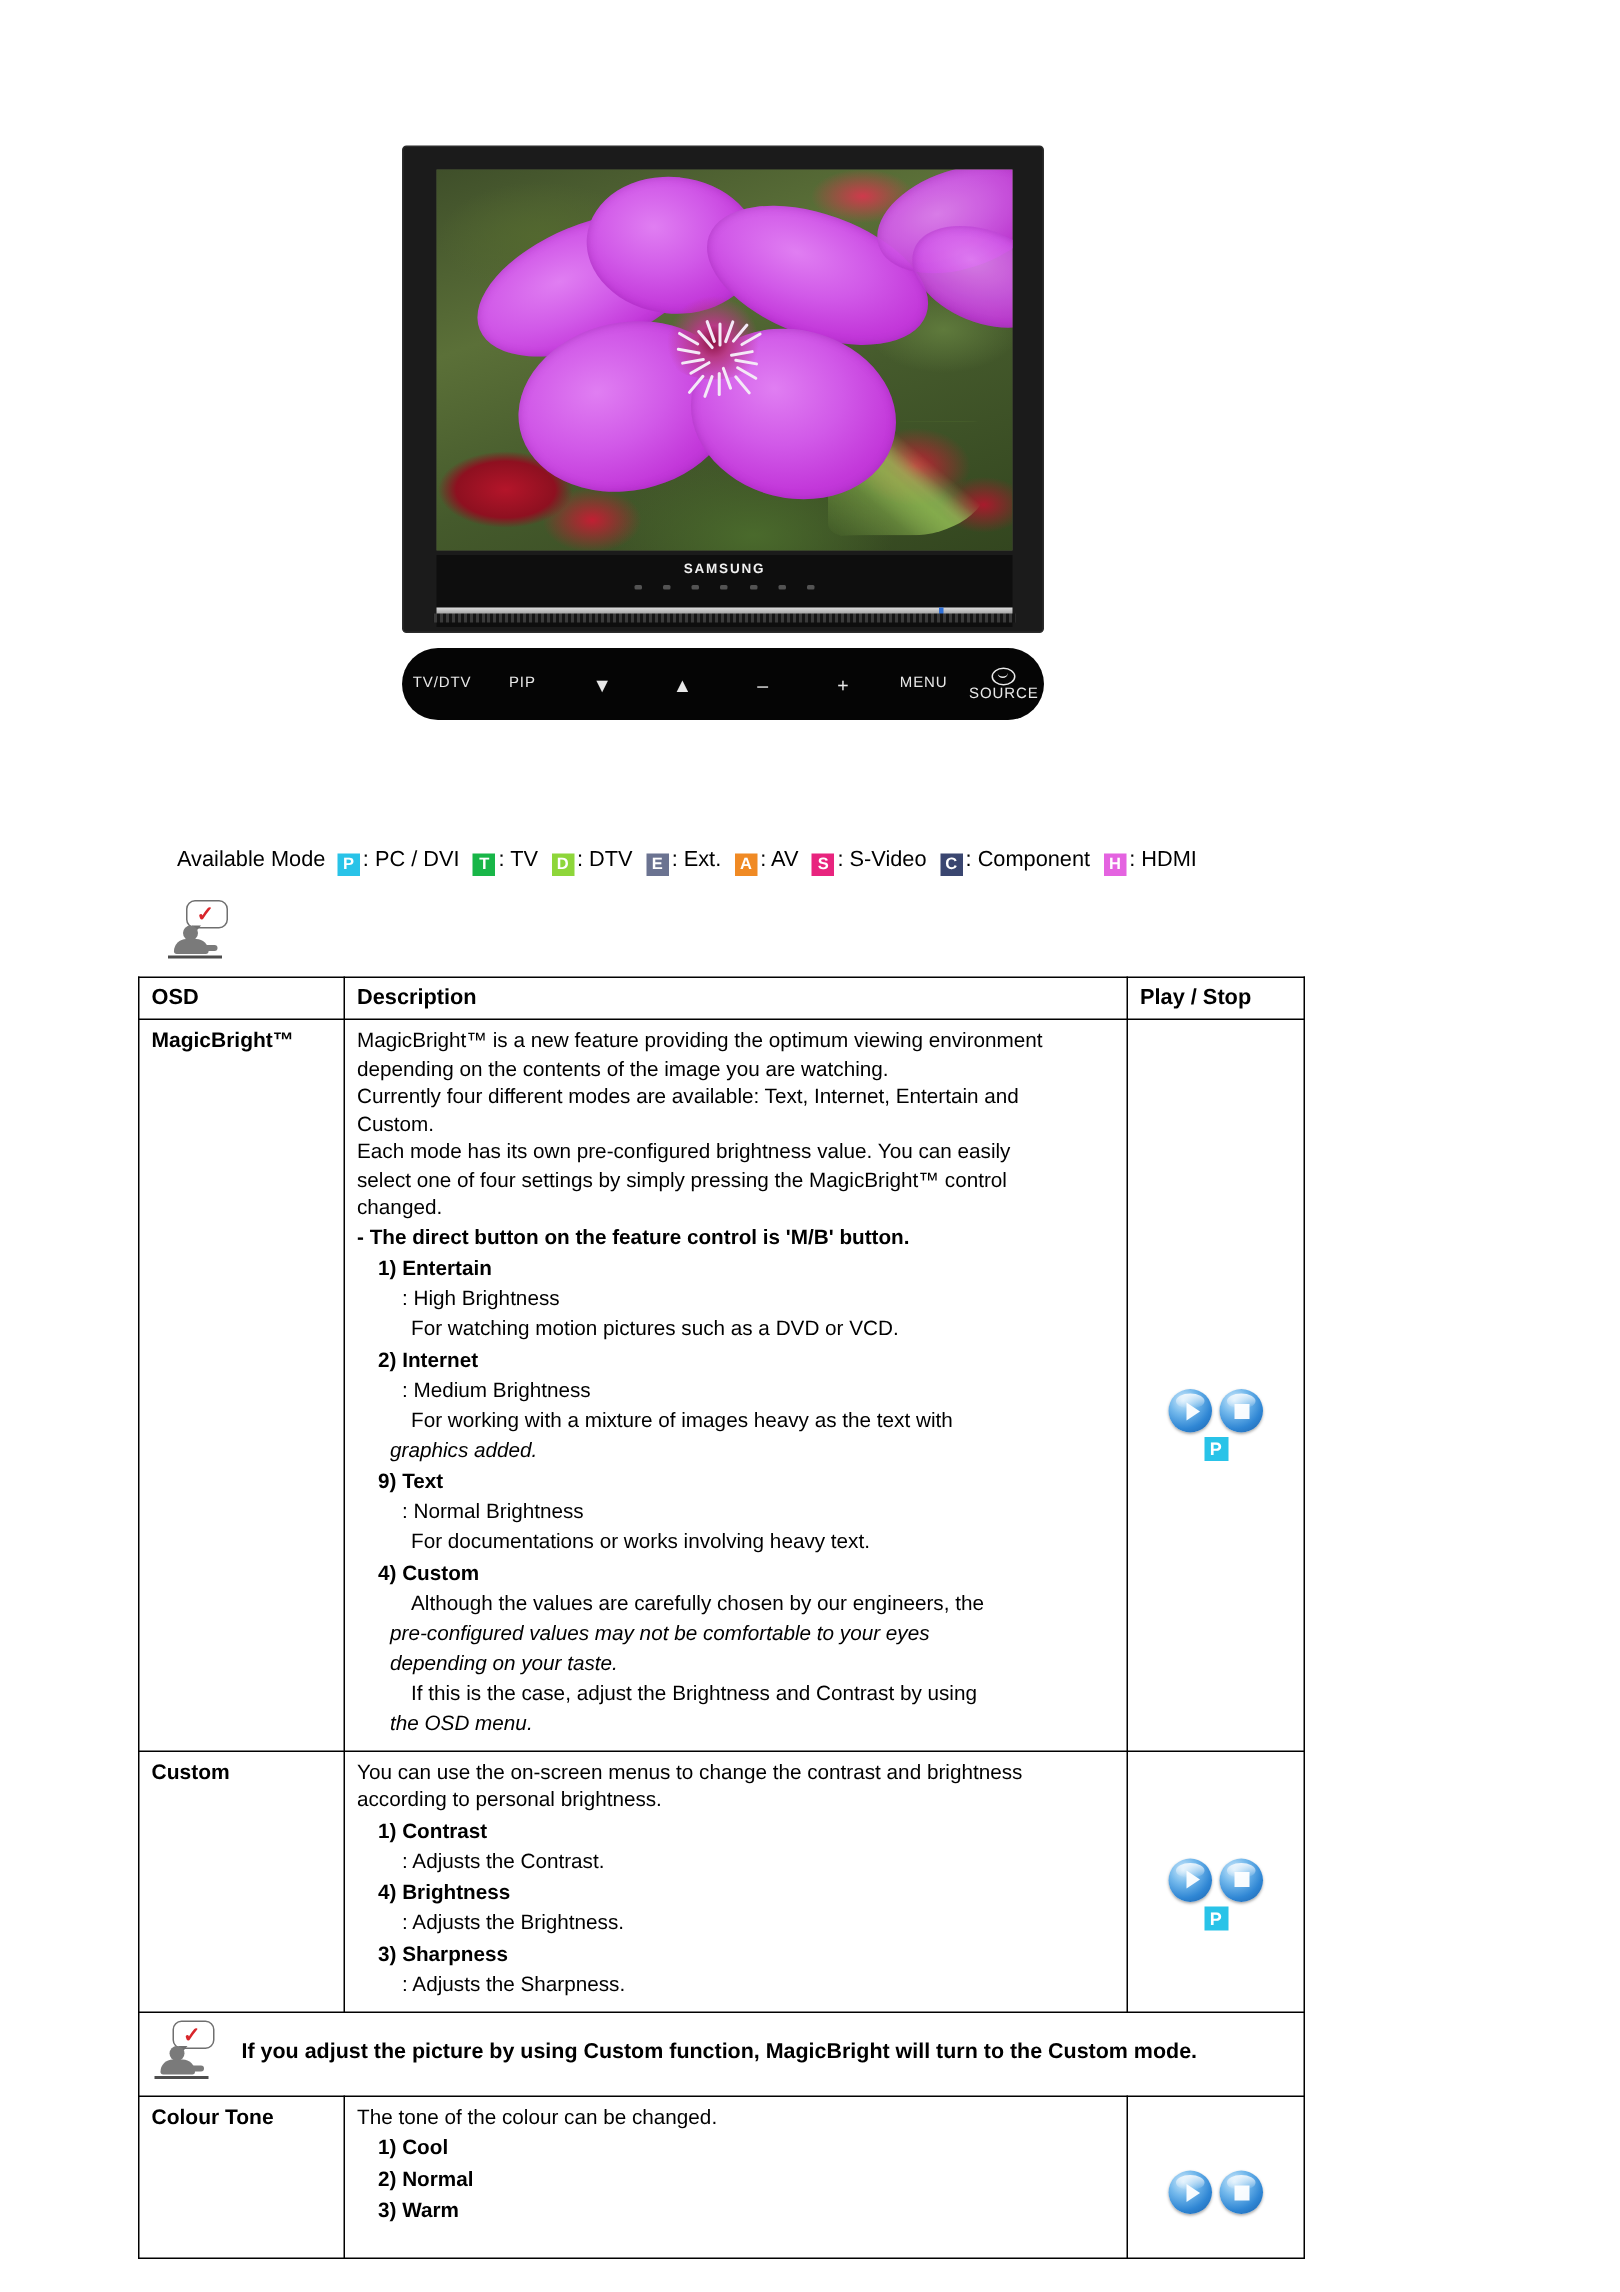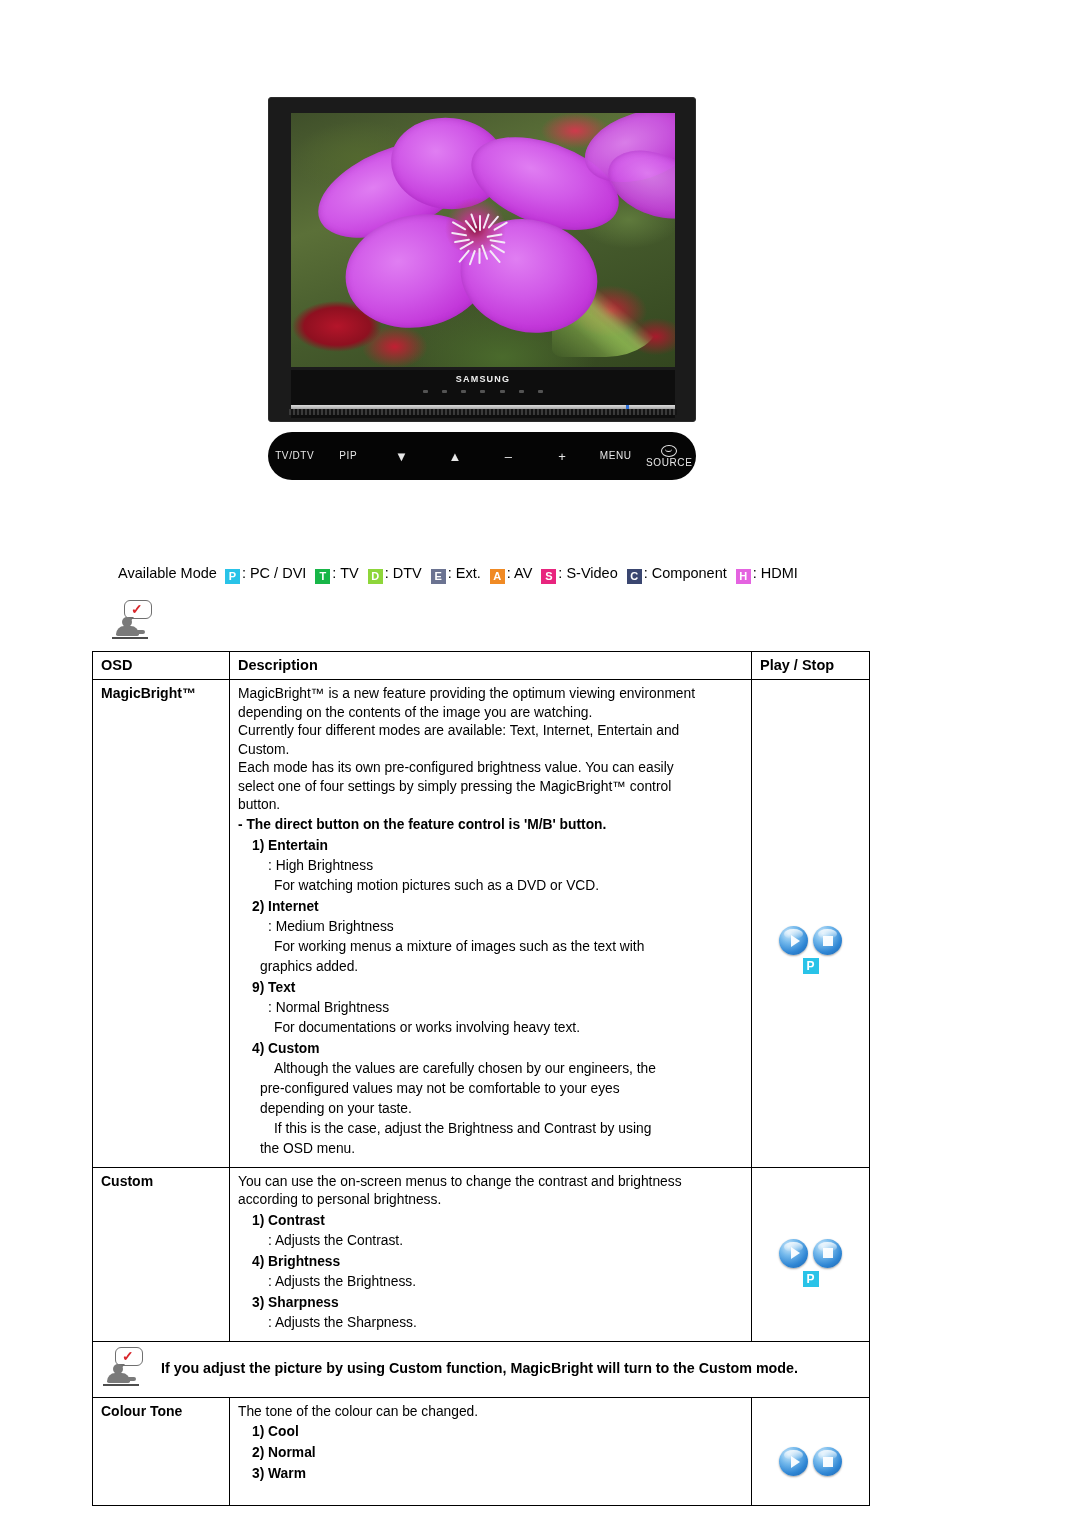--- a/index.html
+++ b/index.html
@@ -333,21 +333,21 @@
   .col-osd  { width: 137px; }
   .col-desc { width: 522px; }
   .col-play { width: 118px; }
 
   .cell-osd { font-weight: bold; font-size: 14px; }
   .desc-line { line-height: 18.5px; }
   .desc-bold { font-weight: bold; line-height: 20px; }
   .lvl1 { padding-left: 14px; font-weight: bold; line-height: 21px; }
   .lvl2 { padding-left: 30px; line-height: 20px; }
   .lvl3 { padding-left: 36px; line-height: 20px; }
-  .lvl3b { padding-left: 22px; line-height: 20px; }
+  .lvl3b { padding-left: 22px; line-height: 20px; font-style: italic; }
 
   
   .playstop {
     width: 100%;
     display: flex;
     flex-direction: column;
     align-items: center;
     justify-content: center;
     min-height: 70px;
   }
@@ -507,30 +507,30 @@
 
     <tr>
       <td class="cell-osd">MagicBright™</td>
       <td>
         <div class="desc-line">MagicBright™ is a new feature providing the optimum viewing environment</div>
         <div class="desc-line">depending on the contents of the image you are watching.</div>
         <div class="desc-line">Currently four different modes are available: Text, Internet, Entertain and</div>
         <div class="desc-line">Custom.</div>
         <div class="desc-line">Each mode has its own pre-configured brightness value. You can easily</div>
         <div class="desc-line">select one of four settings by simply pressing the MagicBright™ control</div>
-        <div class="desc-line">button.</div>
+        <div class="desc-line">changed.</div>
         <div class="desc-bold">- The direct button on the feature control is 'M/B' button.</div>
 
         <div class="lvl1">1) Entertain</div>
         <div class="lvl2">: High Brightness</div>
         <div class="lvl3">For watching motion pictures such as a DVD or VCD.</div>
 
         <div class="lvl1">2) Internet</div>
         <div class="lvl2">: Medium Brightness</div>
-        <div class="lvl3">For working menus a mixture of images such as the text with</div>
+        <div class="lvl3">For working with a mixture of images heavy as the text with</div>
         <div class="lvl3b">graphics added.</div>
 
         <div class="lvl1">9) Text</div>
         <div class="lvl2">: Normal Brightness</div>
         <div class="lvl3">For documentations or works involving heavy text.</div>
 
         <div class="lvl1">4) Custom</div>
         <div class="lvl3">Although the values are carefully chosen by our engineers, the</div>
         <div class="lvl3b">pre-configured values may not be comfortable to your eyes</div>
         <div class="lvl3b">depending on your taste.</div>

